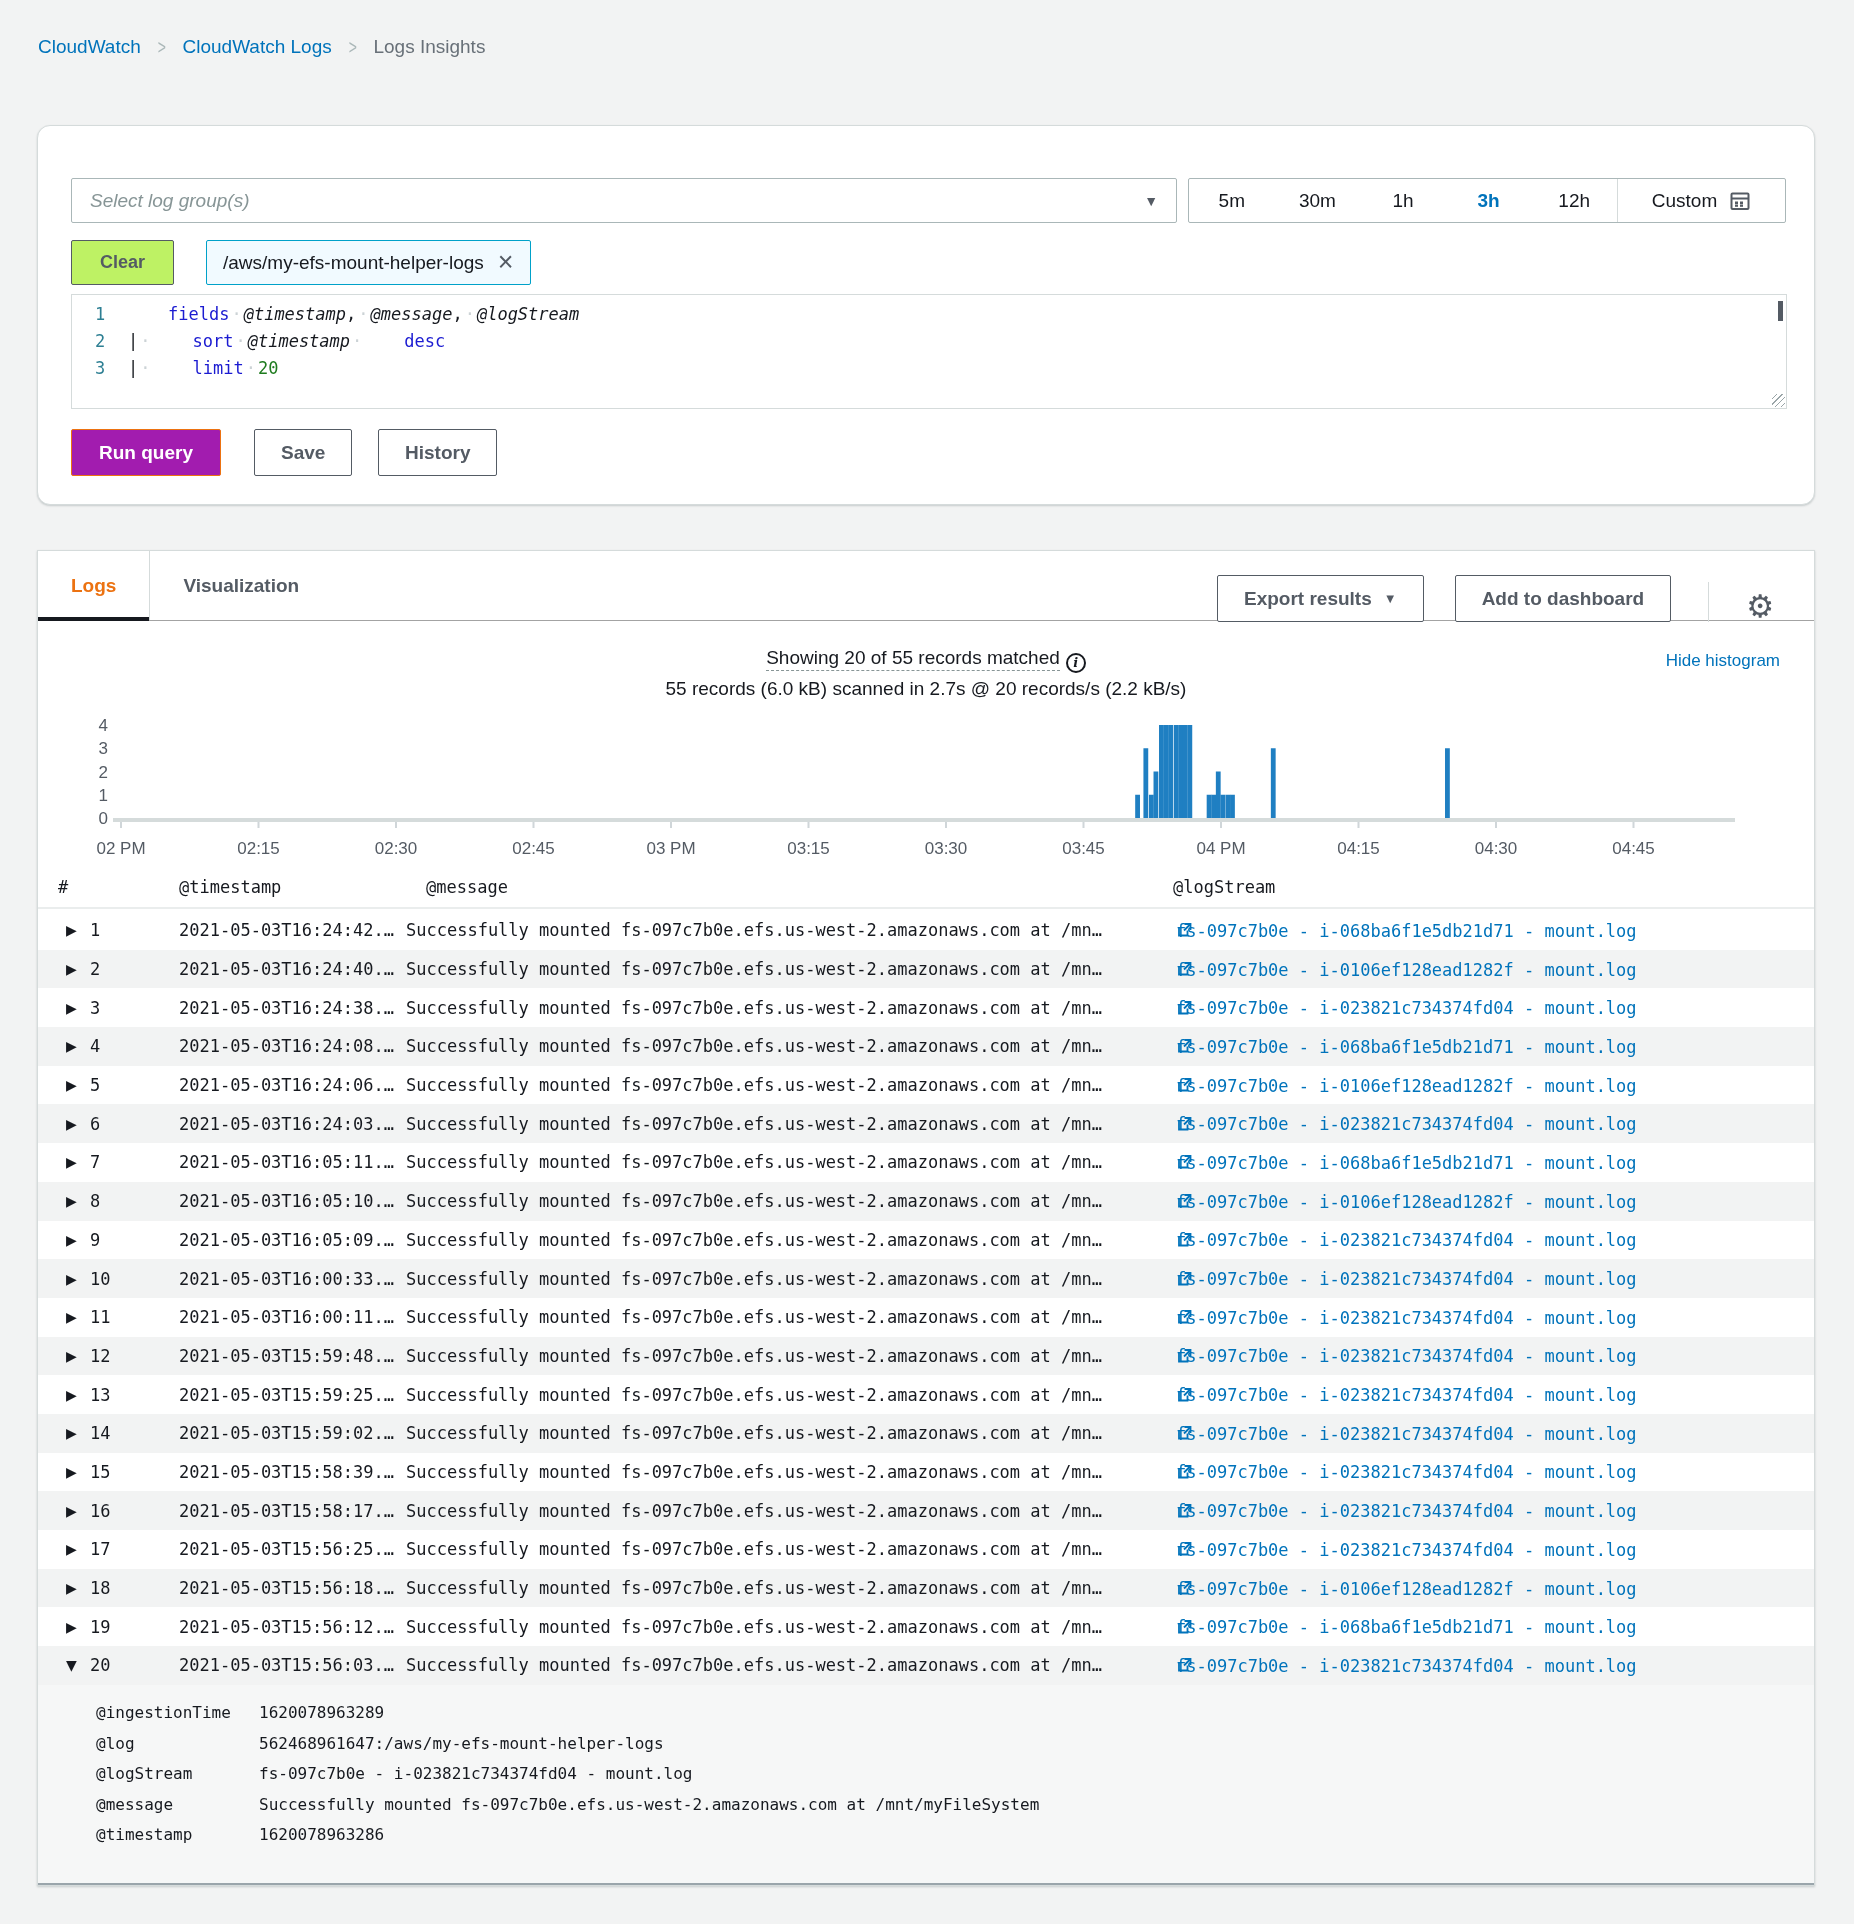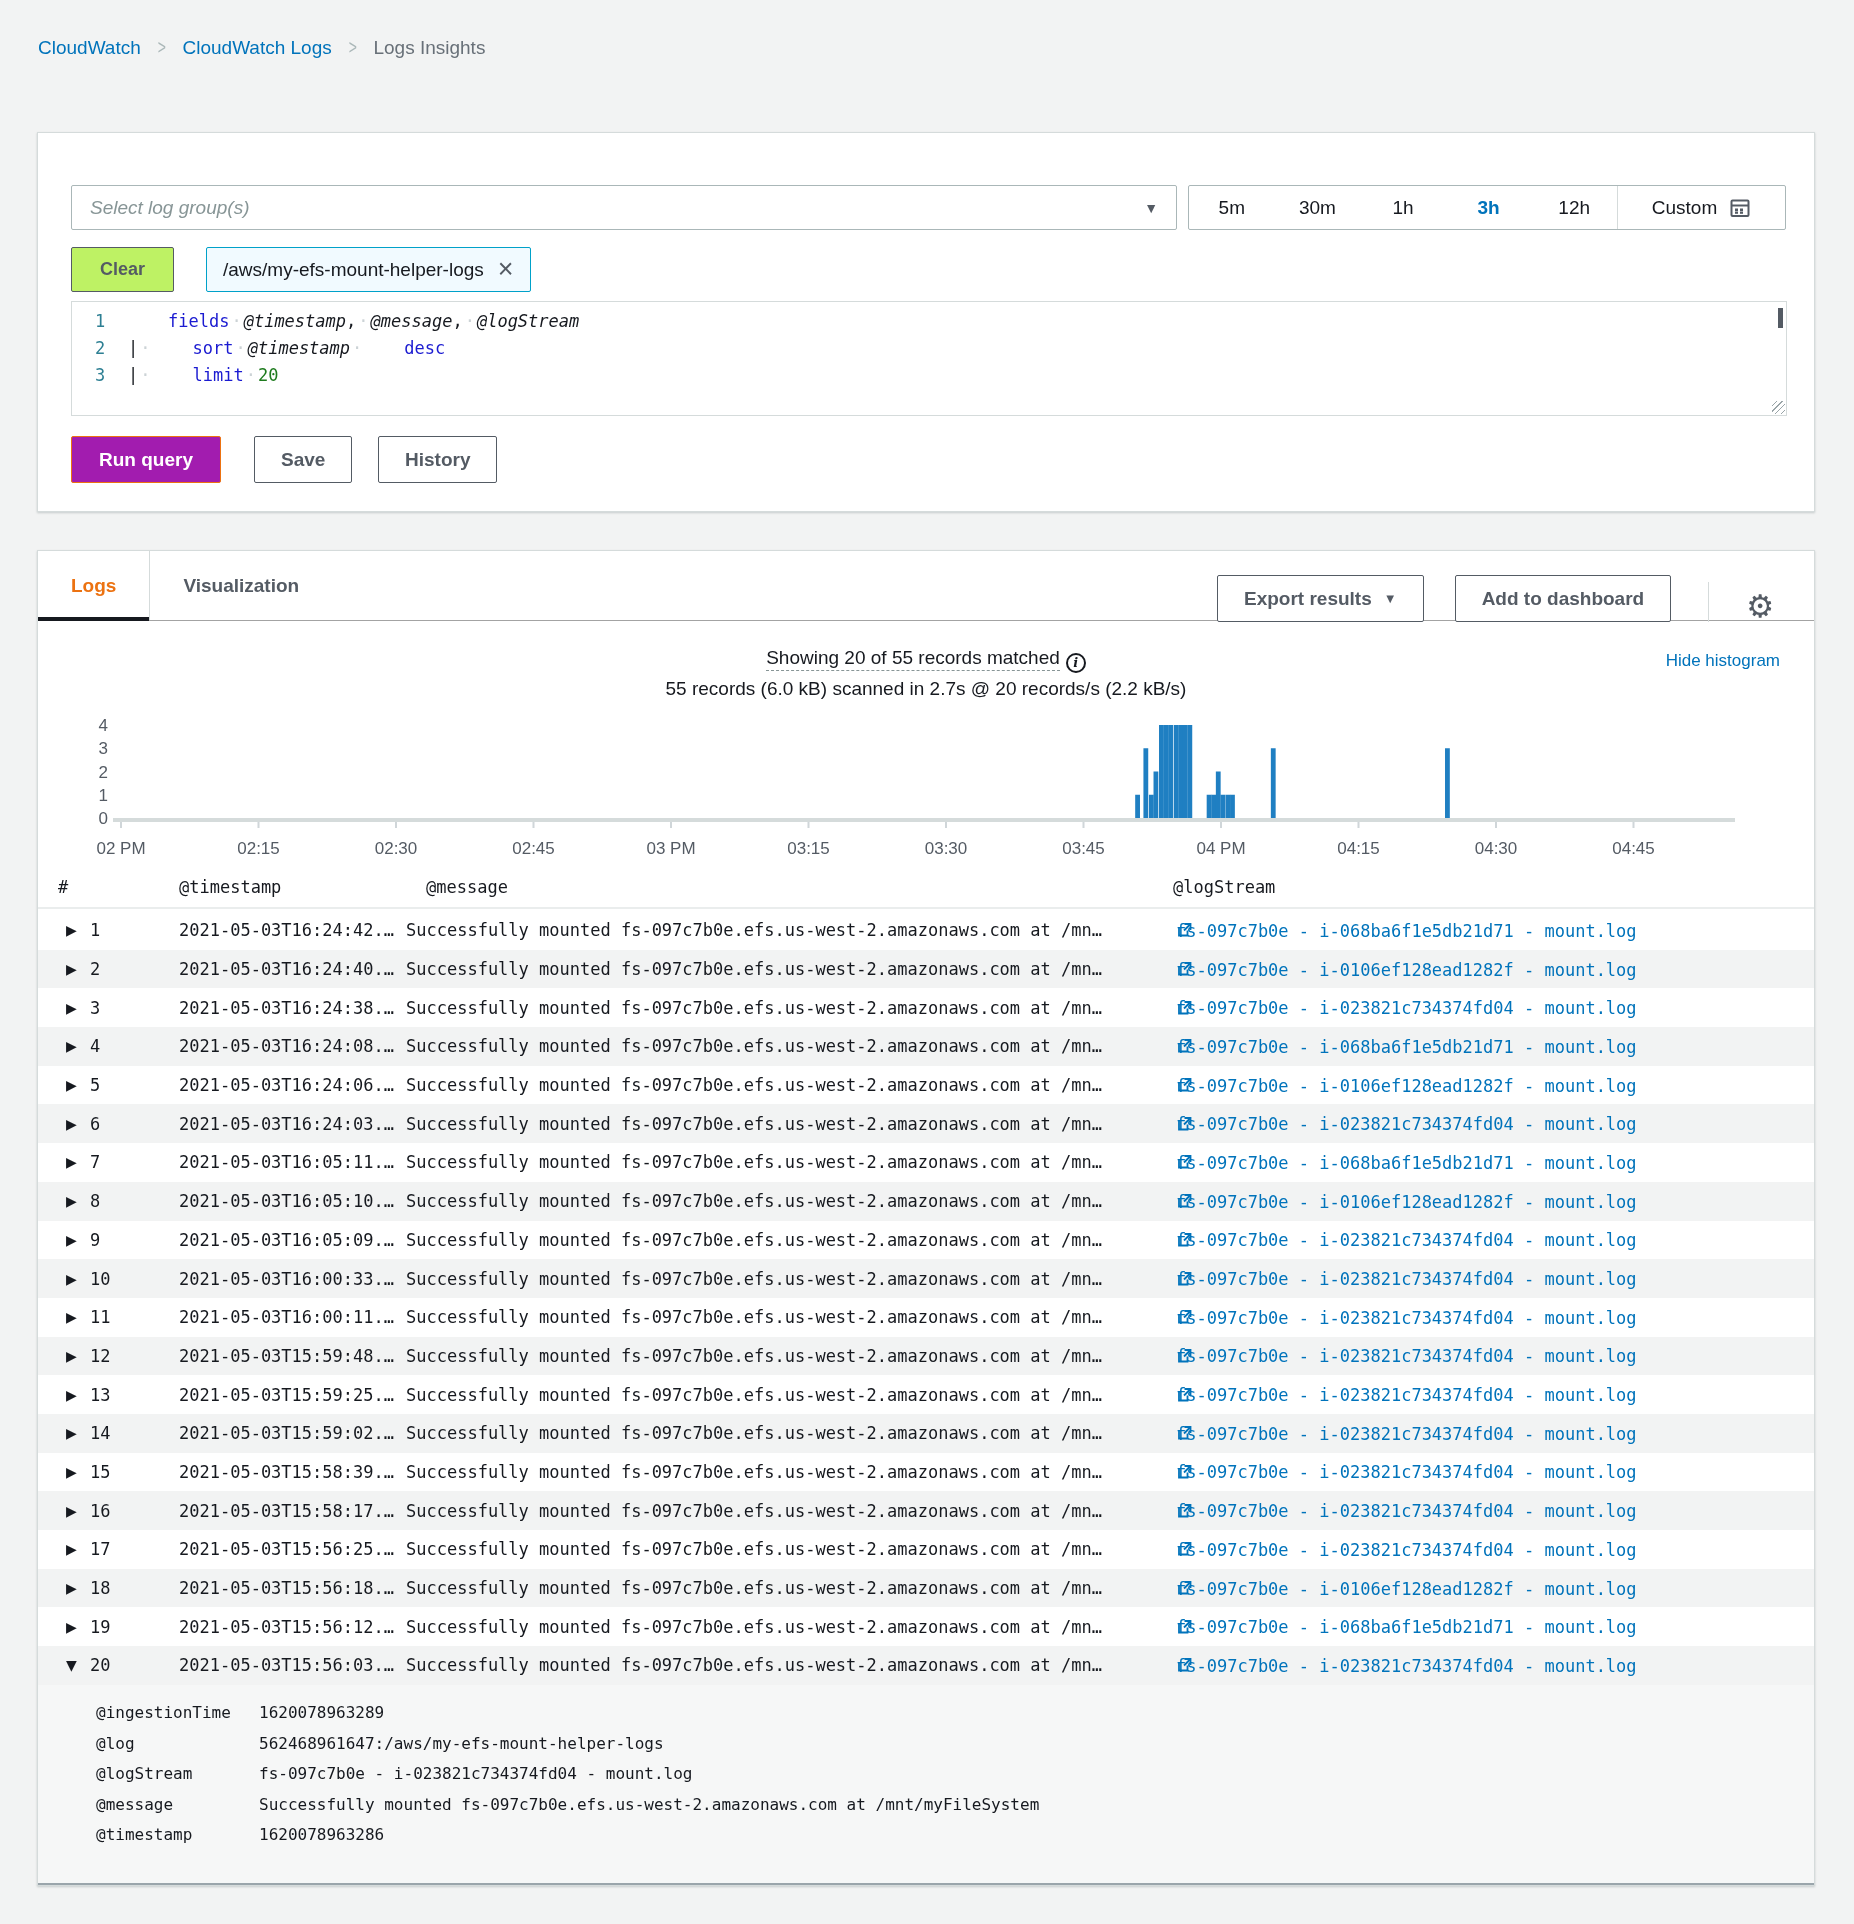--- a/index.html
+++ b/index.html
@@ -1,29 +1,29 @@
 <!DOCTYPE html>
 <html><head>
 <meta charset="utf-8">
 <style>
   * { margin:0; padding:0; box-sizing:border-box; }
   html,body { width:1854px; height:1924px; background:#f2f3f3; overflow:hidden;
               font-family:"Liberation Sans","DejaVu Sans",sans-serif; color:#16191f; }
   .mono { font-family:"DejaVu Sans Mono","Liberation Mono",monospace; }
 
   
-  .breadcrumb { position:absolute; left:38px; top:36px; display:flex; align-items:center; gap:15px; font-size:19px; }
+  .breadcrumb { position:absolute; left:38px; top:36px; display:flex; gap:15px; font-size:19px; }
   .bc-item { color:#0073bb; cursor:pointer; }
   .bc-item.current { color:#687078; cursor:default; }
   .bc-chev { color:#aab7b8; font-size:20px; transform:scaleX(0.7); display:inline-block; }
 
   
   .card { position:absolute; left:37px; width:1778px; background:#fff; border:1px solid #d5dbdb;
           box-shadow:0 1px 2px rgba(0,28,36,.18); }
-  #card-query   { top:132px; height:380px; }
+  #card-query   { top:125px; height:380px;border-radius:13px; }
   #card-results { top:550px; height:1336px; }
 
   
   .select-box { position:absolute; left:33px; top:52px; width:1106px; height:45px; border:1px solid #aab7b8;
                 border-radius:2px; display:flex; align-items:center; padding:0 18px; background:#fff; }
   .placeholder { font-style:italic; color:#879596; font-size:19px; }
   .select-caret { position:absolute; right:18px; color:#545b64; font-size:14px; }
   .time-box { position:absolute; left:1150px; top:52px; width:598px; height:45px; border:1px solid #aab7b8;
               border-radius:2px; display:flex; background:#fff; }
   #ranges { flex:1; display:flex; }

